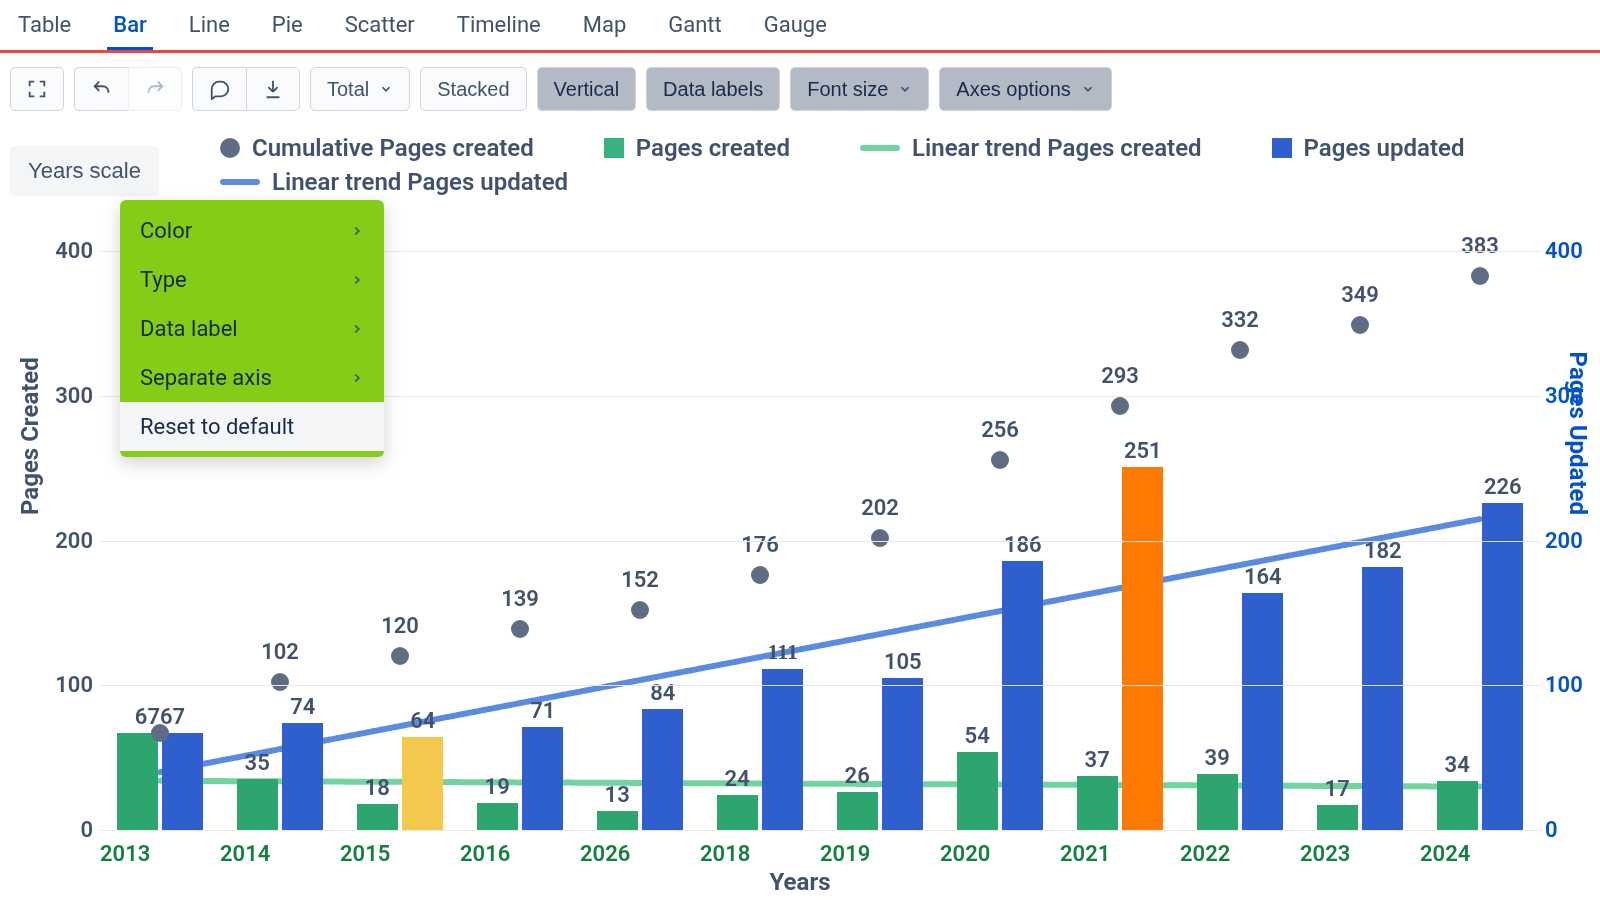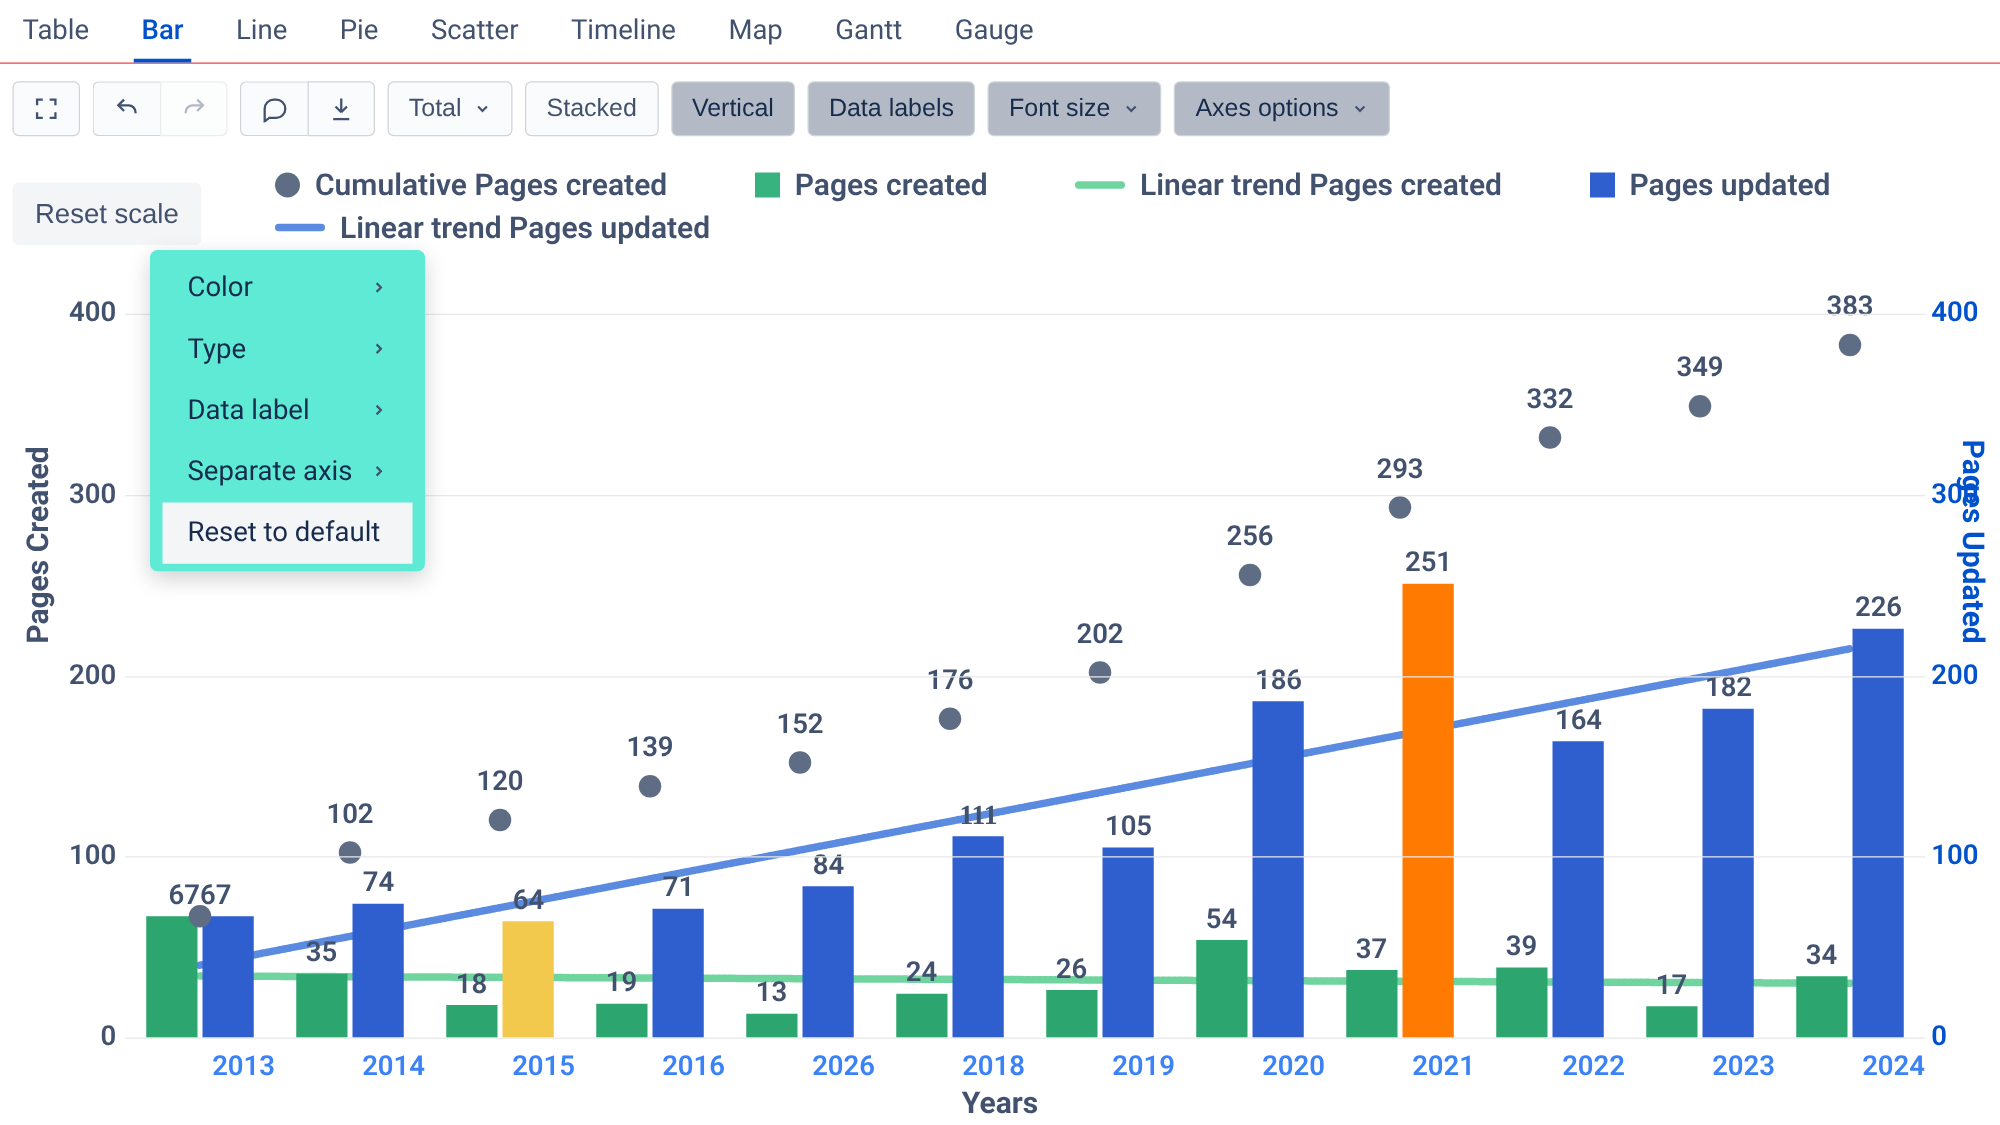--- a/index.html
+++ b/index.html
@@ -1,19 +1,19 @@
 <!DOCTYPE html>
 <html><head>
 <meta charset="utf-8">
 <style>
 * { box-sizing: border-box; margin: 0; padding: 0; }
 body { font-family: -apple-system, BlinkMacSystemFont, "Segoe UI", Roboto, sans-serif; background: #fff; color: #172B4D; width: 1600px; height: 900px; overflow: hidden; }
 
 
-.tabs { display: flex; gap: 30px; padding: 8px 12px 0 12px; border-bottom: 1px solid #ef4444; font-size: 22px; color:#42526E; }
+.tabs { display: flex; gap: 30px; padding: 8px 12px 0 12px; border-bottom: 3px solid #ef4444; font-size: 22px; color:#42526E; }
 .tab { padding: 4px 6px 10px 6px; cursor: pointer; }
 .tab.active { color: #0052CC; border-bottom: 3px solid #0052CC; font-weight: 500; }
 
 
 .toolbar { display: flex; align-items: center; gap: 10px; padding: 14px 10px; }
 .btn-group { display: flex; }
 .btn { display: inline-flex; align-items: center; justify-content: center; gap: 10px; height: 44px; padding: 0 16px; border: 1px solid #d0d4d9; border-radius: 5px; background: #fafbfc; color: #42526E; font-size: 20px; cursor: pointer; }
 .btn.icon-only { width: 54px; padding: 0; }
 .btn-group .btn { border-radius: 0; border-right-width: 0; }
 .btn-group .btn:first-child { border-top-left-radius: 5px; border-bottom-left-radius: 5px; }
@@ -35,40 +35,40 @@
 .lg-sq.blue { background: #2f5fcf; }
 .lg-dash { width: 40px; height: 6px; border-radius: 3px; }
 .lg-dash.green { background: #70d49e; }
 .lg-dash.blue { background: #5a8be0; }
 
 .plot { position: absolute; top: 78px; left: 100px; right: 60px; bottom: 70px; }
 .grid-line { position: absolute; left: 0; right: 0; border-top: 1px solid #e8e8e8; }
 .ytick-l { position: absolute; left: -62px; width: 55px; text-align: right; font-size: 22px; color:#42526E; font-weight:600; }
 .ytick-r { position: absolute; right: -60px; width: 55px; text-align: left; font-size: 22px; color:#0052CC; font-weight:600; }
 .xaxis { position: absolute; left: 0; right: 0; bottom: -36px; display: flex; }
-.xcat { flex: 1; text-align: right; font-size: 22px; font-weight: 600; color:#3b82f6; }
+.xcat { flex: 1; text-align: left; font-size: 22px; font-weight: 600; color:#15803d; }
 .xtitle { position: absolute; bottom: 4px; left: 50%; transform: translateX(-50%); font-size: 24px; font-weight: 700; color:#42526E; }
 .ytitle-l { position: absolute; top: 50%; left: 30px; transform: translateY(-50%) rotate(-90deg); transform-origin: left center; font-size: 24px; font-weight: 700; color:#42526E; white-space:nowrap; }
 .ytitle-r { position: absolute; top: 50%; right: 22px; transform: translateY(-50%) rotate(90deg); transform-origin: right center; font-size: 24px; font-weight: 700; color:#0052CC; white-space:nowrap; }
 
 .cols { position: absolute; left: 0; right: 0; top: 0; bottom: 0; display: flex; }
 .col { flex: 1; position: relative; }
 .bar1, .bar2 { position: absolute; bottom: 0; width: 34%; }
 .bar1 { left: 14%; background: #2da56e; }
 .bar2 { right: 14%; background: #2f5fcf; }
 .bar2.orange { background: #FF7A00; }
 .bar2.yellow { background: #F2C94C; }
 .blabel { position: absolute; width: 60px; text-align: center; font-size: 22px; font-weight: 600; color:#42526E; transform: translateX(-50%); }
 .dot { position: absolute; width: 18px; height: 18px; border-radius: 50%; background: #5E6C84; transform: translate(-50%, 50%); }
 .dlabel { position: absolute; font-size: 22px; font-weight: 600; color:#42526E; transform: translate(-50%, 0); white-space:nowrap; }
 
 .trend { position: absolute; left:0; top:0; width:100%; height:100%; pointer-events:none; }
 
 
-.ctx { position: absolute; top: 70px; left: 120px; width: 220px; background: #5eead4; border-radius: 6px; box-shadow: 0 6px 18px rgba(0,0,0,0.18); padding: 6px 10px; z-index: 10; }
+.ctx { position: absolute; top: 70px; left: 120px; width: 264px; background: #84cc16; border-radius: 6px; box-shadow: 0 6px 18px rgba(0,0,0,0.18); padding: 6px 0; z-index: 10; }
 .ctx-item { display: flex; align-items: center; justify-content: space-between; padding: 12px 20px; font-size: 22px; color:#172B4D; cursor:pointer; }
 .ctx-item:hover, .ctx-item.hover { background: #f4f5f7; }
 .ctx-chev { color:#42526E; }
 </style>
 </head>
 <body>
 
 <div class="tabs">
   <div class="tab">Table</div>
   <div class="tab active">Bar</div>
@@ -152,21 +152,21 @@
     <span>Axes options</span>
     <span class="chev">
         <svg width="14" height="14" viewBox="0 0 24 24" fill="none" stroke="#42526E" stroke-width="3">
           <path d="M6 9l6 6 6-6"></path>
         </svg>
       </span>
   </button>
 </div>
 
 <div class="reset-wrap">
-  <button class="reset-btn">Reset scale</button>
+  <button class="reset-btn">Years scale</button>
 </div>
 
 <div class="chart-wrap">
 
   <div class="legend">
     <div class="legend-item">
       <span class="lg-dot"></span>
       <span>Cumulative Pages created</span>
     </div>
     <div class="legend-item">

